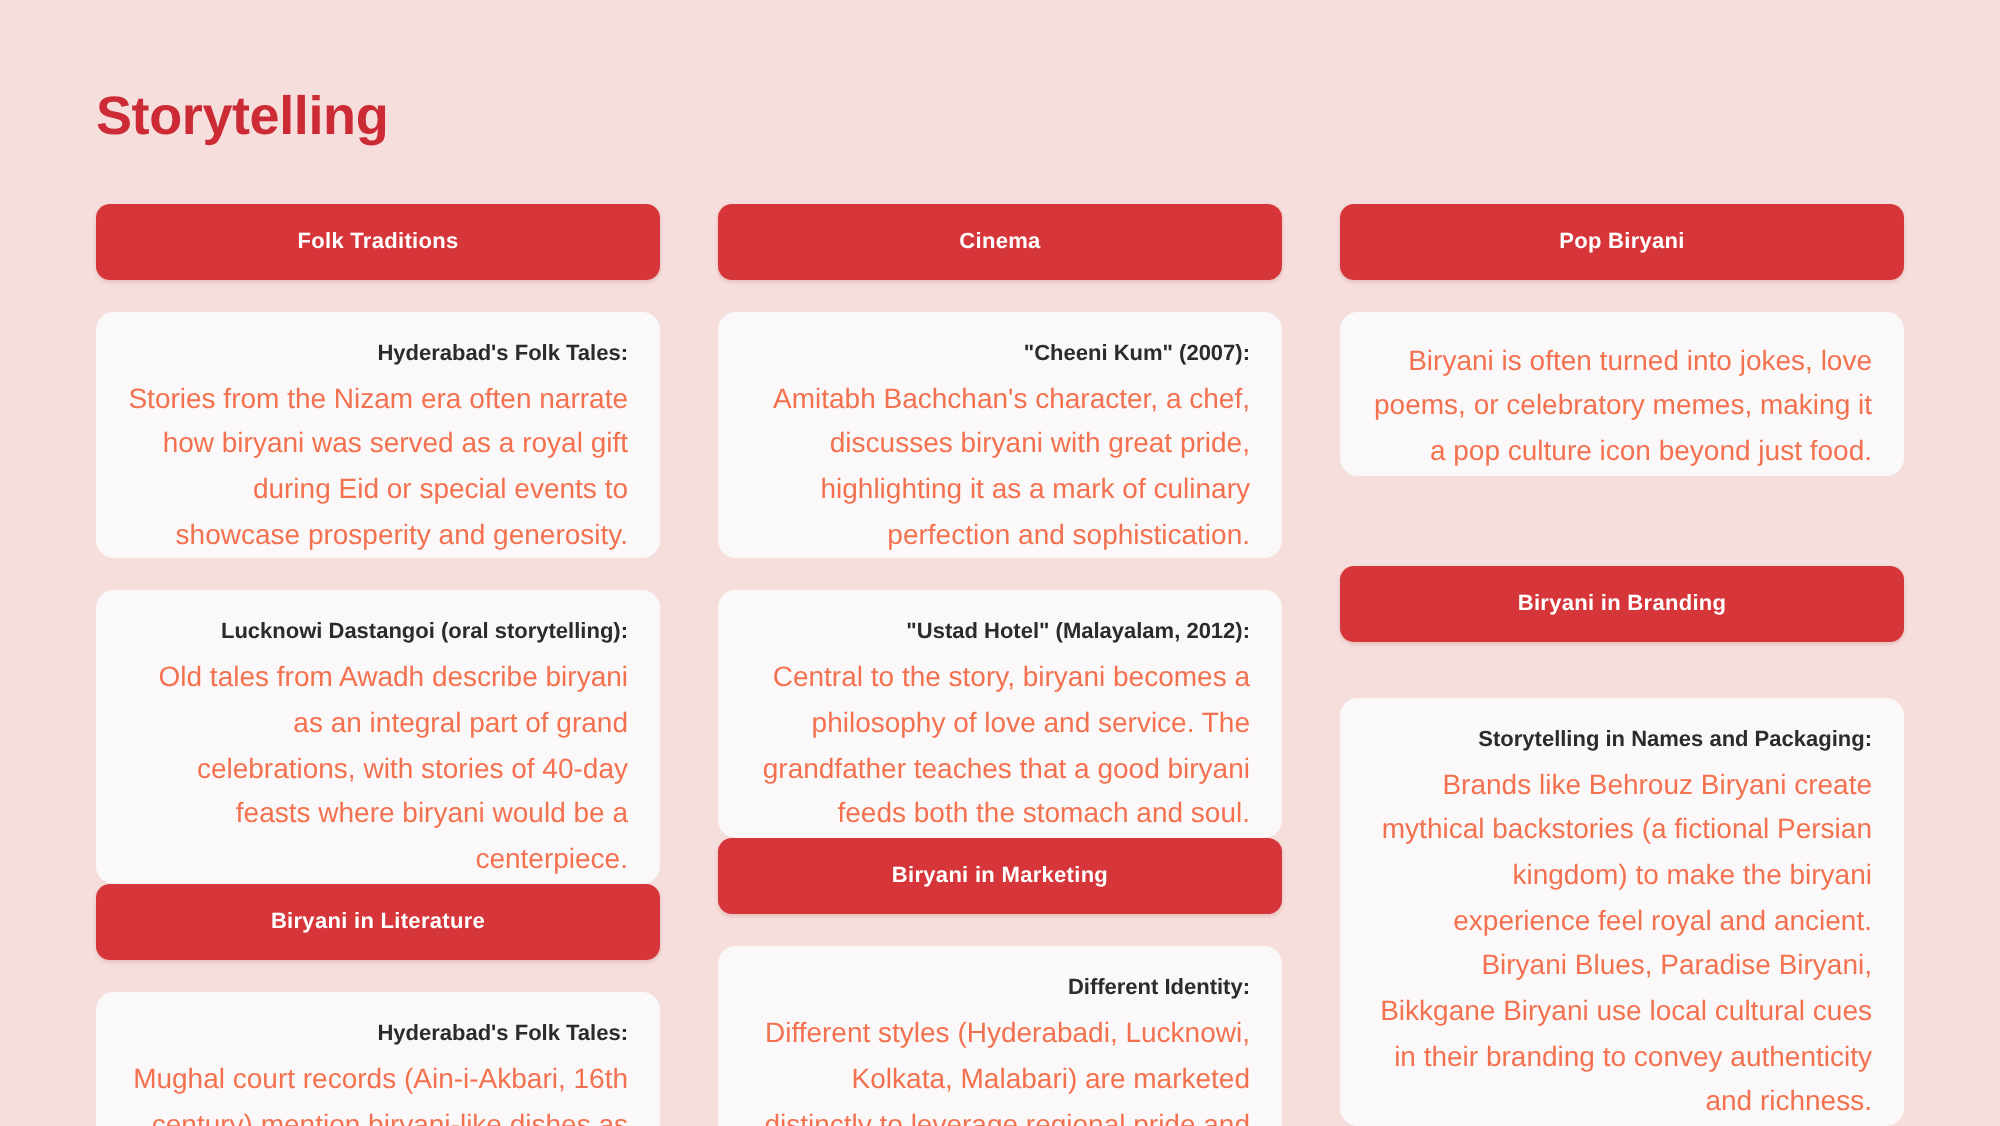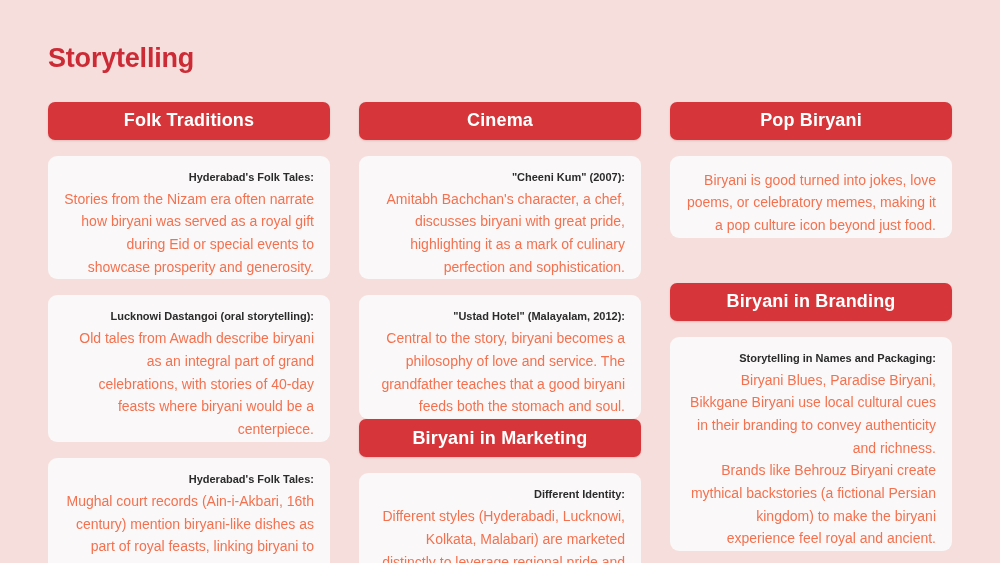--- a/index.html
+++ b/index.html
@@ -51,21 +51,21 @@
   }
 
   .section-header {
     background: #d6363a;
     color: #ffffff;
     border-radius: 7px;
     height: 38px;
     display: flex;
     align-items: center;
     justify-content: center;
-    font-size: 18px;
+    font-size: 11px;
     font-weight: bold;
     letter-spacing: 0.15px;
     box-shadow: 0 1px 2px rgba(140, 40, 40, 0.18);
   }
 
   .card {
     background: #faf8f8;
     border-radius: 9px;
     padding: 13px 16px 1px 16px;
     box-sizing: border-box;
@@ -91,20 +91,21 @@
   .card-body + .card-body {
     margin-top: 0;
   }
 
   .section + .section {
   }
 
   
   .column-3 .section-2 {
     margin-top: 45px;
+    gap: 12px;
   }
 </style>
 </head>
 <body>
 
 <div class="page">
 
   <h1 class="page-title">Storytelling</h1>
 
   <div class="columns">
@@ -119,20 +120,21 @@
           <p class="card-body">Stories from the Nizam era often narrate how biryani was served as a royal gift during Eid or special events to showcase prosperity and generosity.</p>
         </div>
 
         <div class="card">
           <p class="card-label">Lucknowi Dastangoi (oral storytelling):</p>
           <p class="card-body">Old tales from Awadh describe biryani as an integral part of grand celebrations, with stories of 40-day feasts where biryani would be a centerpiece.</p>
         </div>
       </div>
 
       <div class="section section-2">
+        <div class="section-header">Biryani in Literature</div>
 
         <div class="card">
           <p class="card-label">Hyderabad's Folk Tales:</p>
           <p class="card-body">Mughal court records (Ain-i-Akbari, 16th century) mention biryani-like dishes as part of royal feasts, linking biryani to luxury, conquest, and hospitality.</p>
         </div>
       </div>
 
     </div>
 
     <div class="column column-2">
@@ -161,30 +163,30 @@
       </div>
 
     </div>
 
     <div class="column column-3">
 
       <div class="section section-1">
         <div class="section-header">Pop Biryani</div>
 
         <div class="card">
-          <p class="card-body">Biryani is good turned into jokes, love poems, or celebratory memes, making it a pop culture icon beyond just food.</p>
+          <p class="card-body">Biryani is often turned into jokes, love poems, or celebratory memes, making it a pop culture icon beyond just food.</p>
         </div>
       </div>
 
       <div class="section section-2">
         <div class="section-header">Biryani in Branding</div>
 
         <div class="card">
           <p class="card-label">Storytelling in Names and Packaging:</p>
+          <p class="card-body">Brands like Behrouz Biryani create mythical backstories (a fictional Persian kingdom) to make the biryani experience feel royal and ancient.</p>
           <p class="card-body">Biryani Blues, Paradise Biryani, Bikkgane Biryani use local cultural cues in their branding to convey authenticity and richness.</p>
-          <p class="card-body">Brands like Behrouz Biryani create mythical backstories (a fictional Persian kingdom) to make the biryani experience feel royal and ancient.</p>
         </div>
       </div>
 
     </div>
 
   </div>
 </div>
 
 </body></html>

